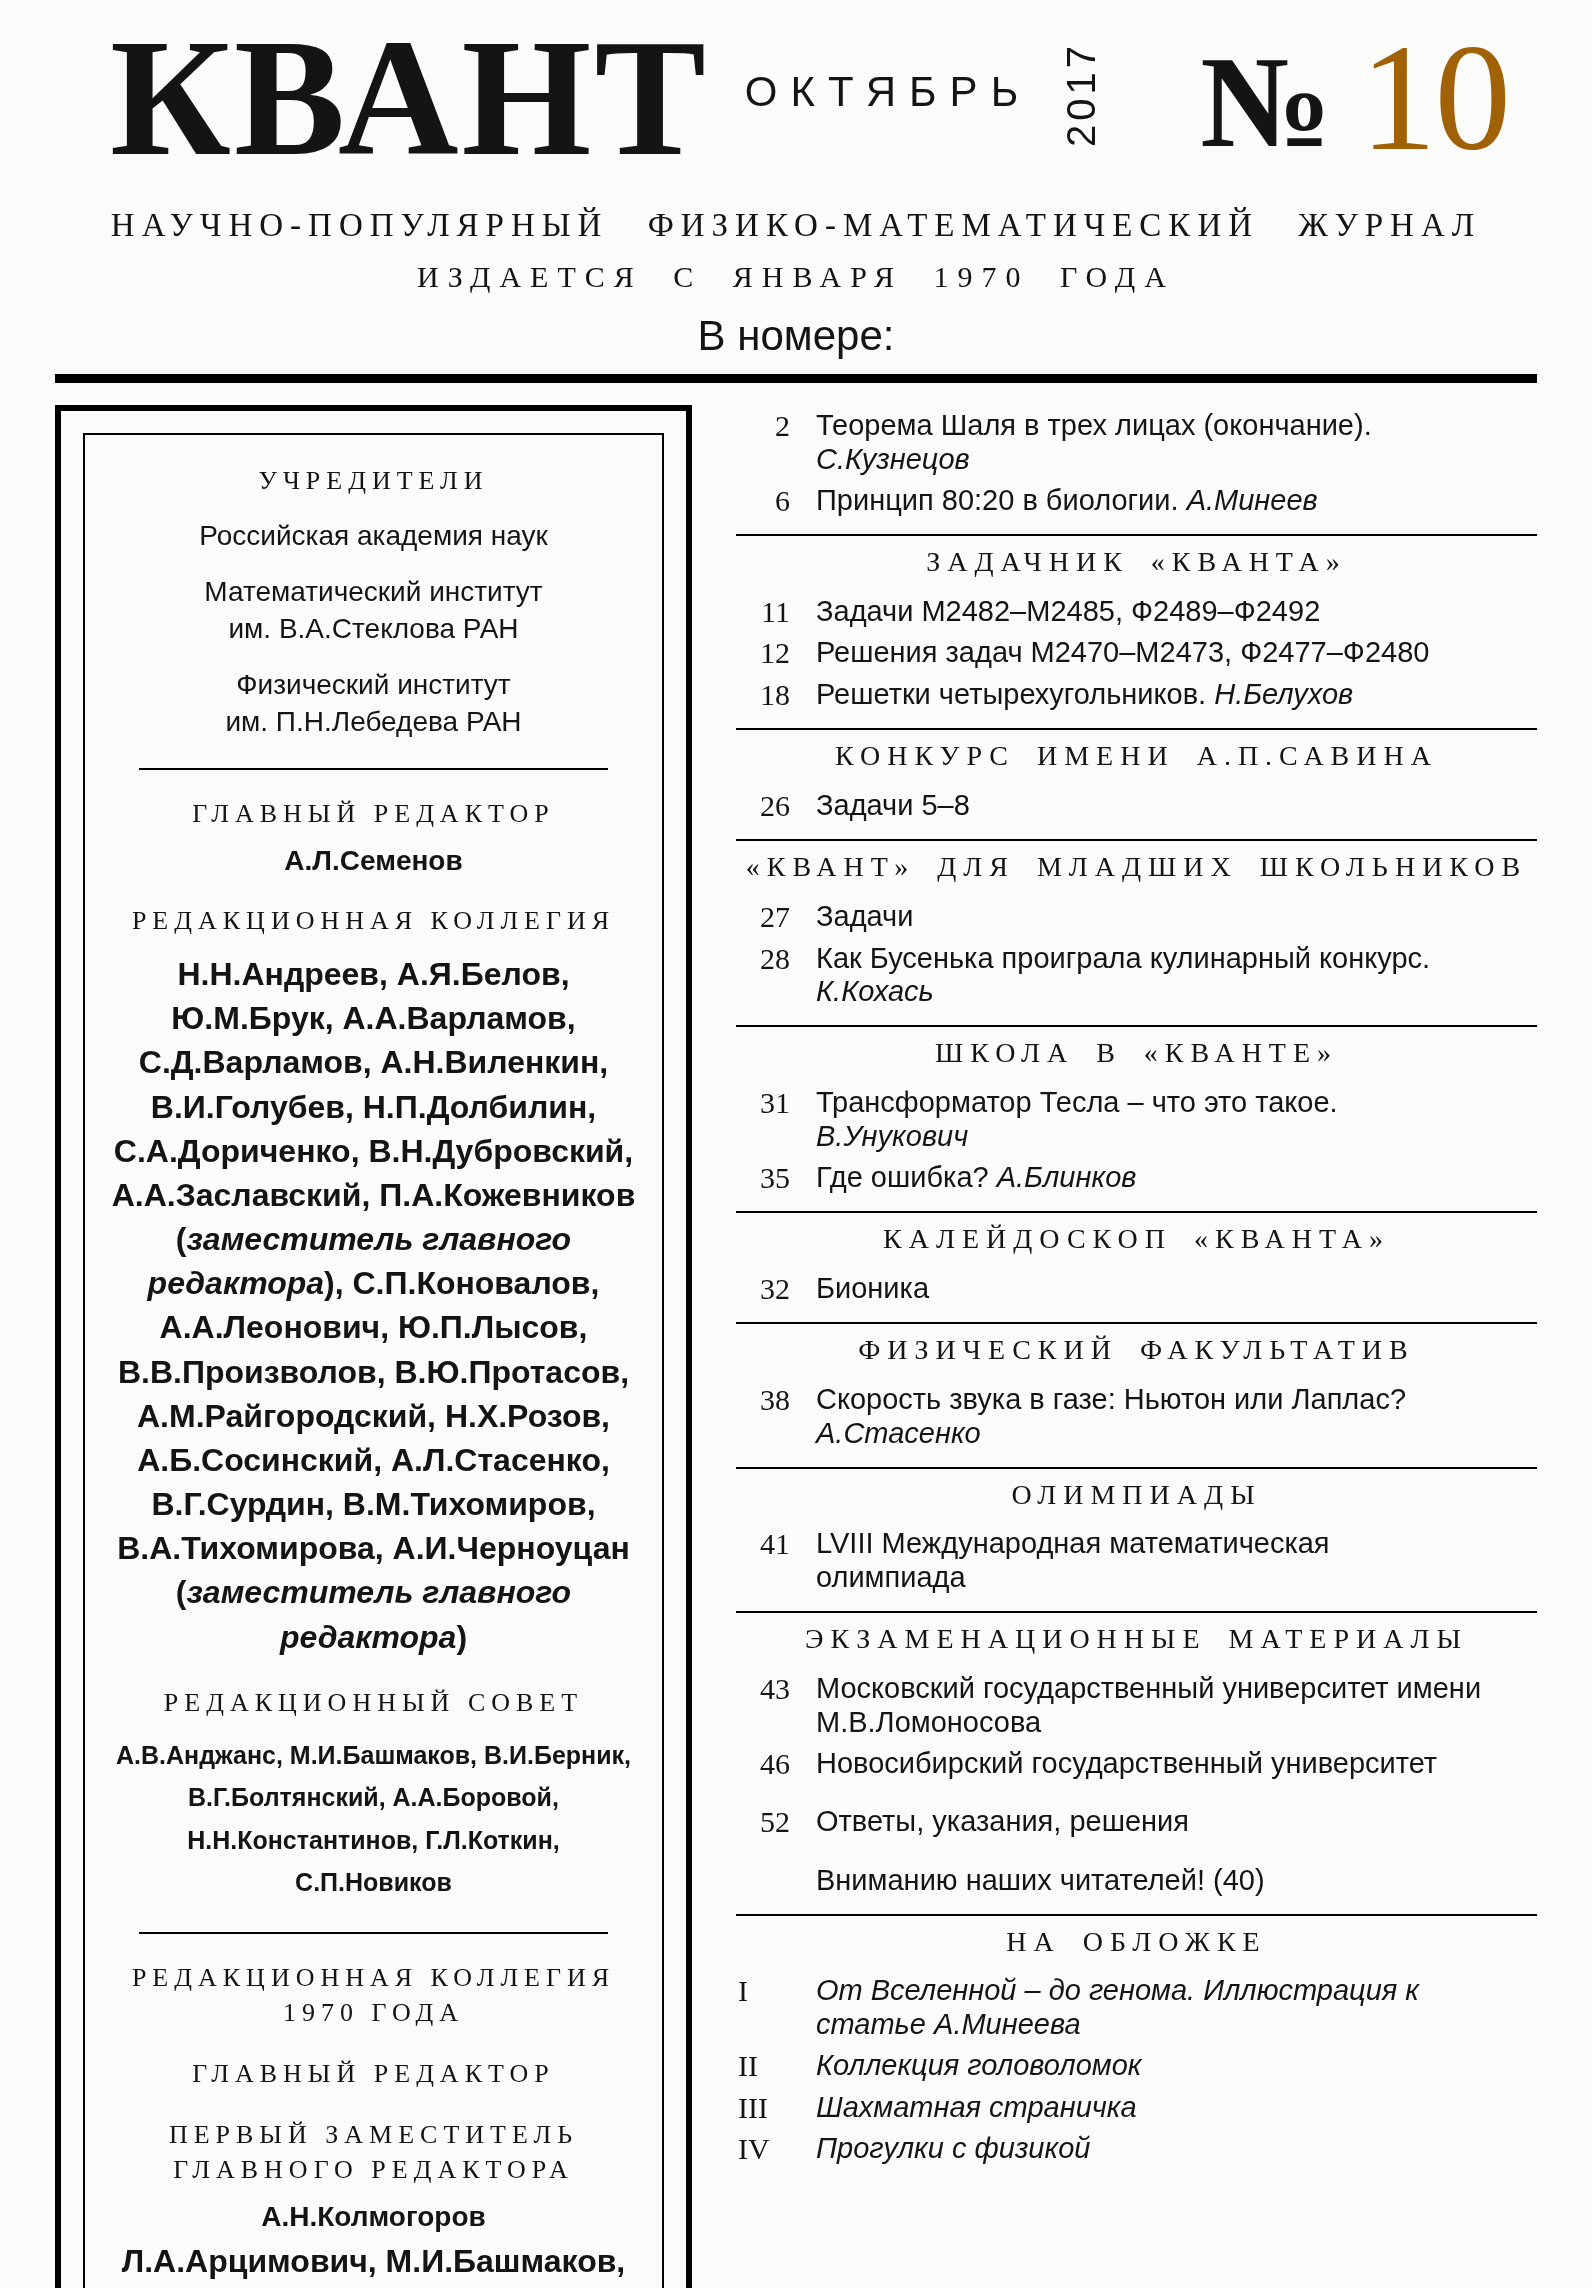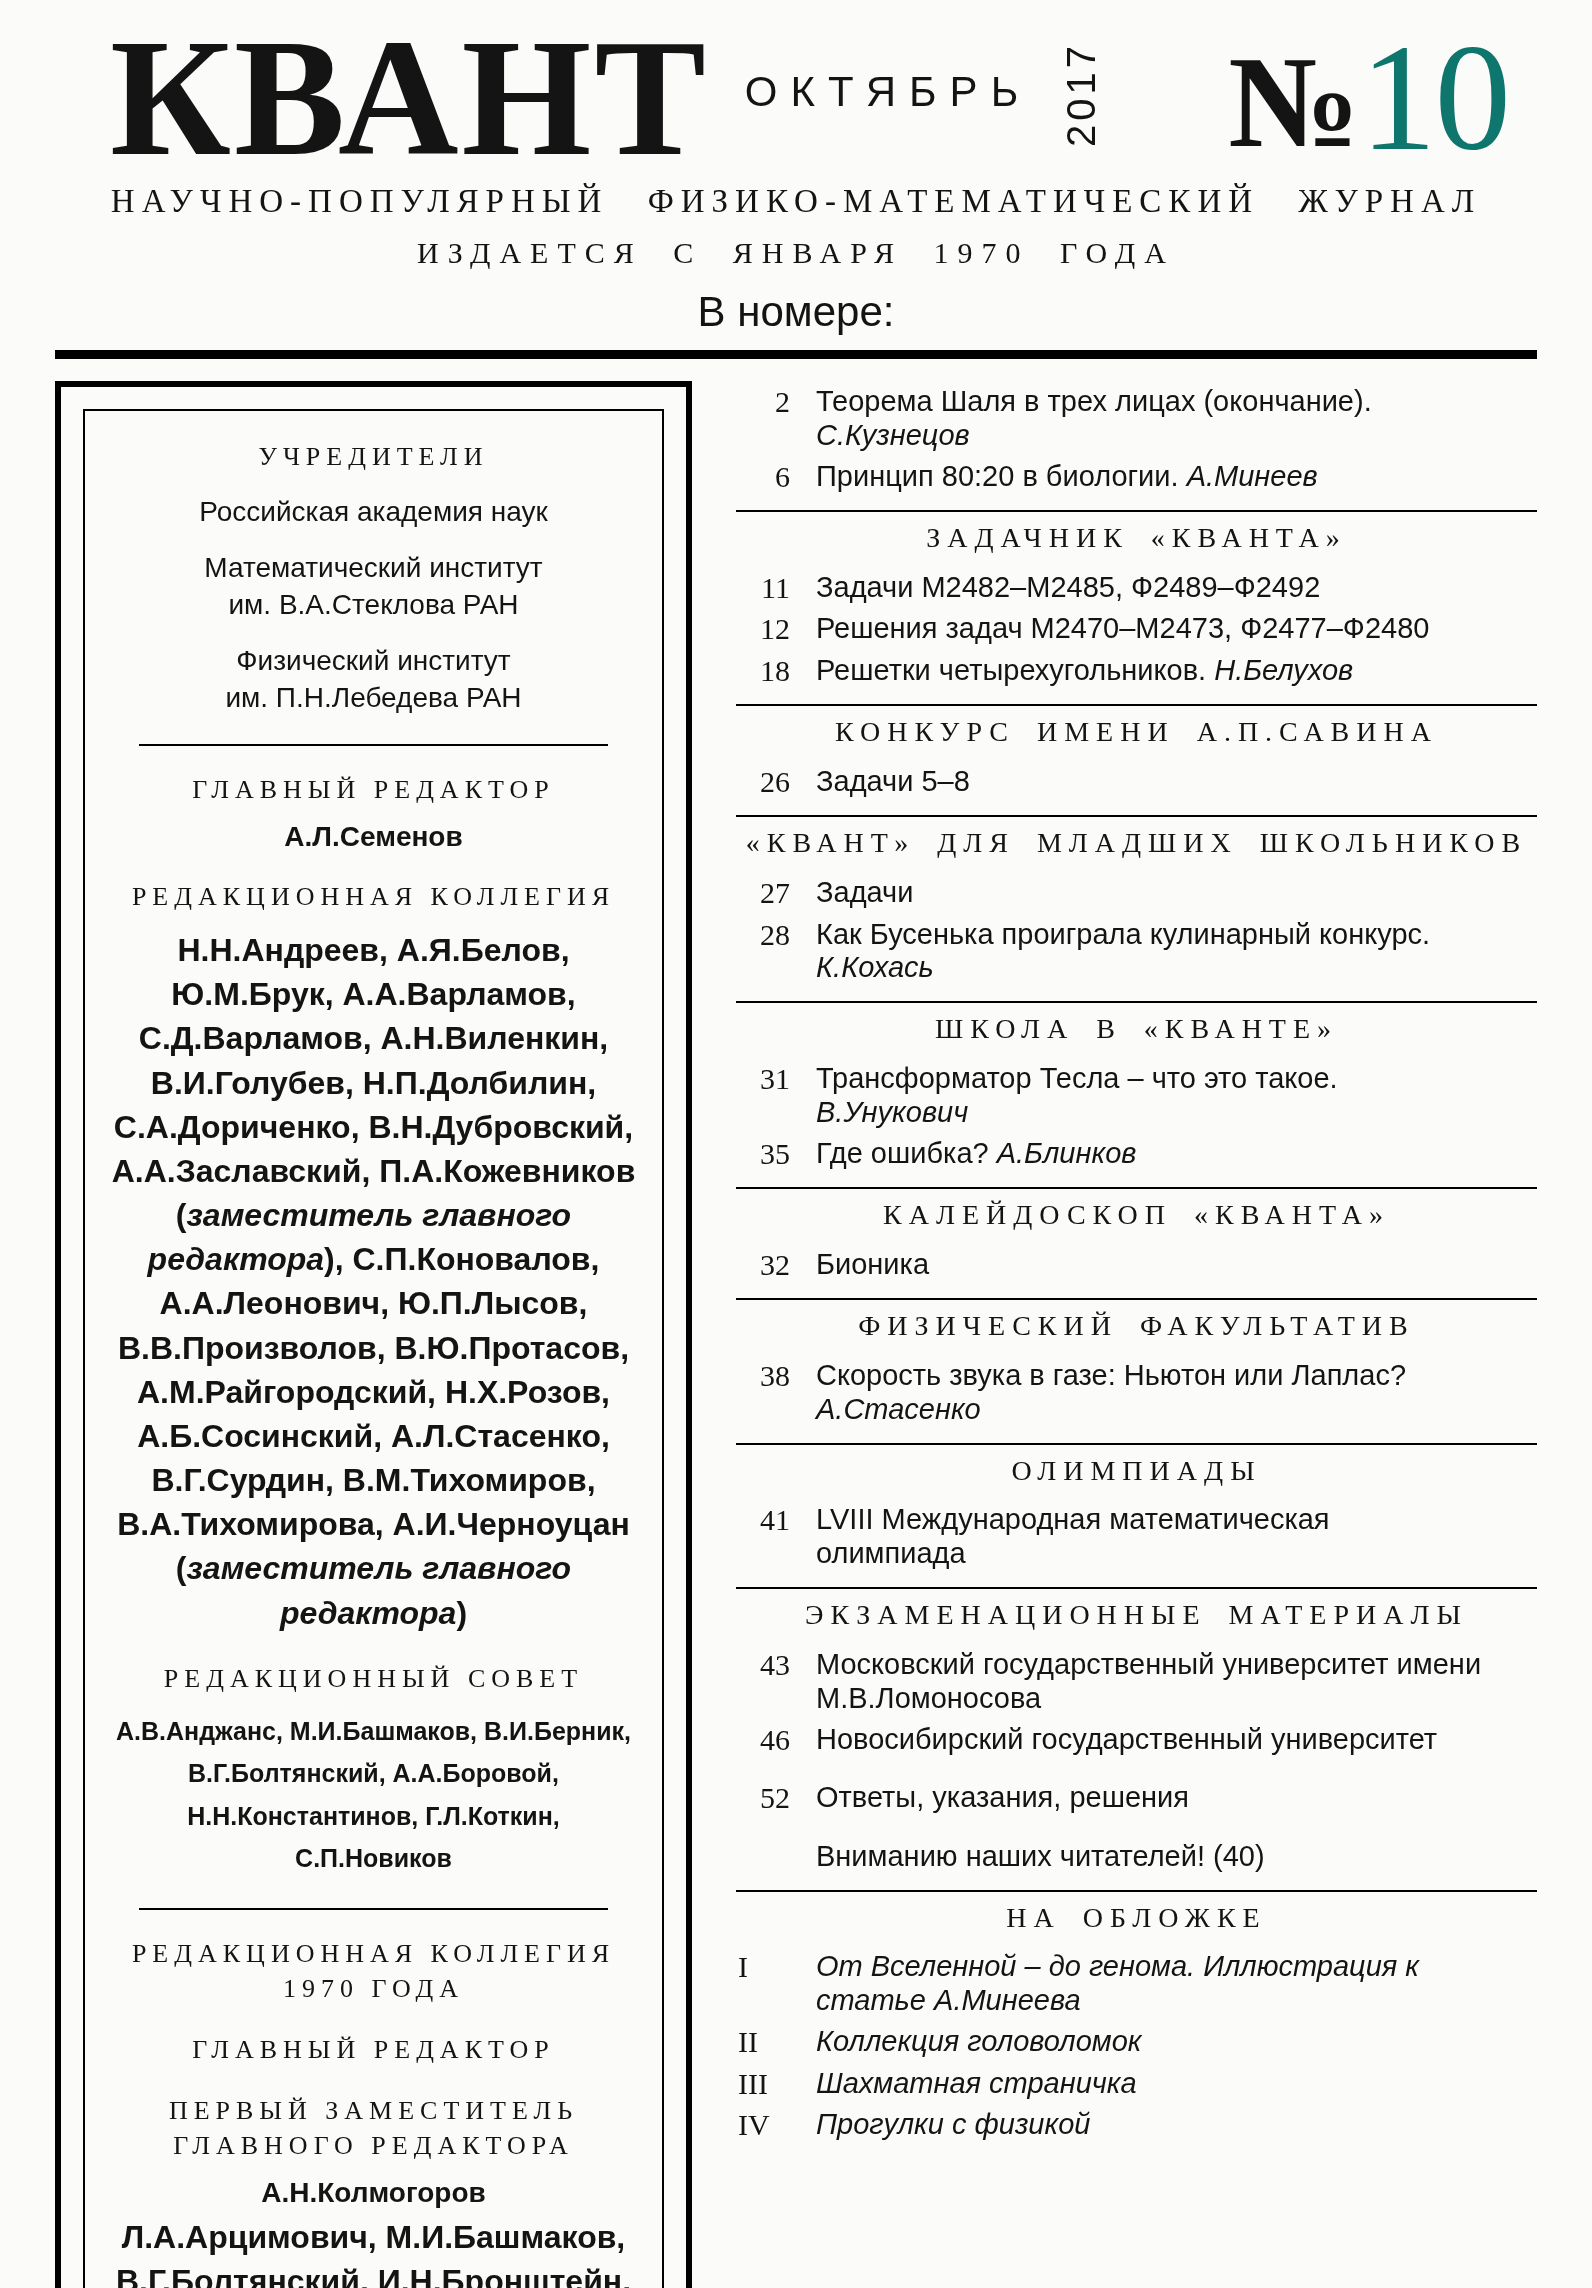--- a/index.html
+++ b/index.html
@@ -20,21 +20,21 @@
   .year {
     font-size:40px; letter-spacing:4px;
     writing-mode:vertical-rl; transform:rotate(180deg);
     margin:0 0 8px 30px; line-height:1;
   }
   .issue-no { margin-left:auto; margin-right:28px; display:flex; align-items:flex-end; font-family:"Liberation Serif", serif; }
   .no-sign { font-size:131px; line-height:0.78; font-weight:bold; }
   .no-val  { font-size:153px; line-height:0.72; letter-spacing:-2px; }
   .subtitle {
     font-family:"Liberation Serif", serif; font-size:33px;
-    letter-spacing:7px; word-spacing:24px; text-align:center; margin-top:16px; white-space:nowrap;
+    letter-spacing:7px; word-spacing:24px; text-align:center; margin-top:40px; white-space:nowrap;
   }
   .since {
     font-family:"Liberation Serif", serif; font-size:30px;
     letter-spacing:9px; word-spacing:14px; text-align:center; margin-top:16px;
   }
   .in-issue { font-size:42px; text-align:center; margin-top:18px; }
   .thick-bar { height:9px; background:#000; margin-top:14px; }
 
   
   .main { display:flex; gap:44px; margin-top:22px; align-items:flex-start; }
@@ -77,21 +77,21 @@
 
 <div class="page">
 
   <header>
     <div class="title-row">
       <h1 class="magazine-title">КВАНТ</h1>
       <div class="month">ОКТЯБРЬ</div>
       <div class="year">2017</div>
       <div class="issue-no">
         <span class="no-sign">№</span>
-          <span class="no-val" style="color: #0f766e;">10</span>
+          <span class="no-val" style="color: #a16207; margin-left: 28px;">10</span>
       </div>
     </div>
     <div class="subtitle">НАУЧНО-ПОПУЛЯРНЫЙ ФИЗИКО-МАТЕМАТИЧЕСКИЙ ЖУРНАЛ</div>
     <div class="since">ИЗДАЕТСЯ С ЯНВАРЯ 1970 ГОДА</div>
     <div class="in-issue">В номере:</div>
     <div class="thick-bar"></div>
   </header>
 
   <div class="main">
     <div class="box-outer">

